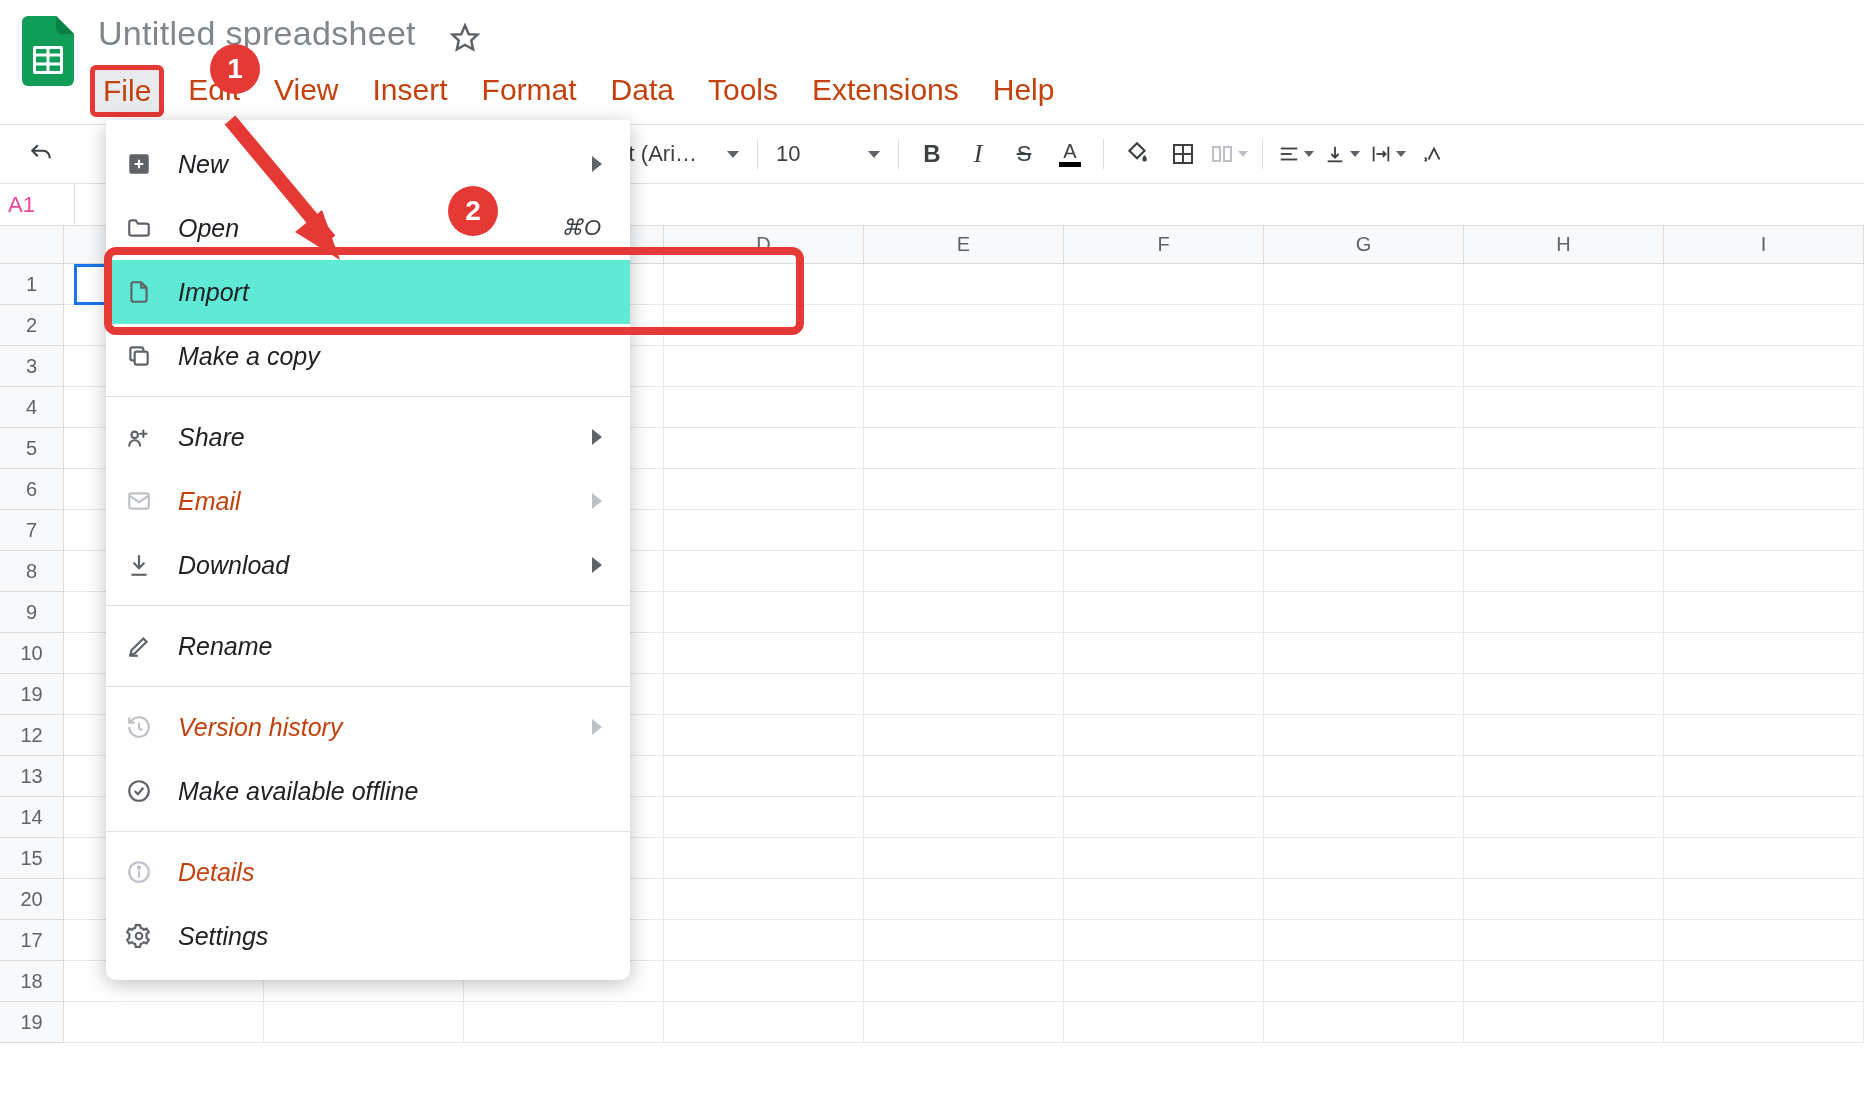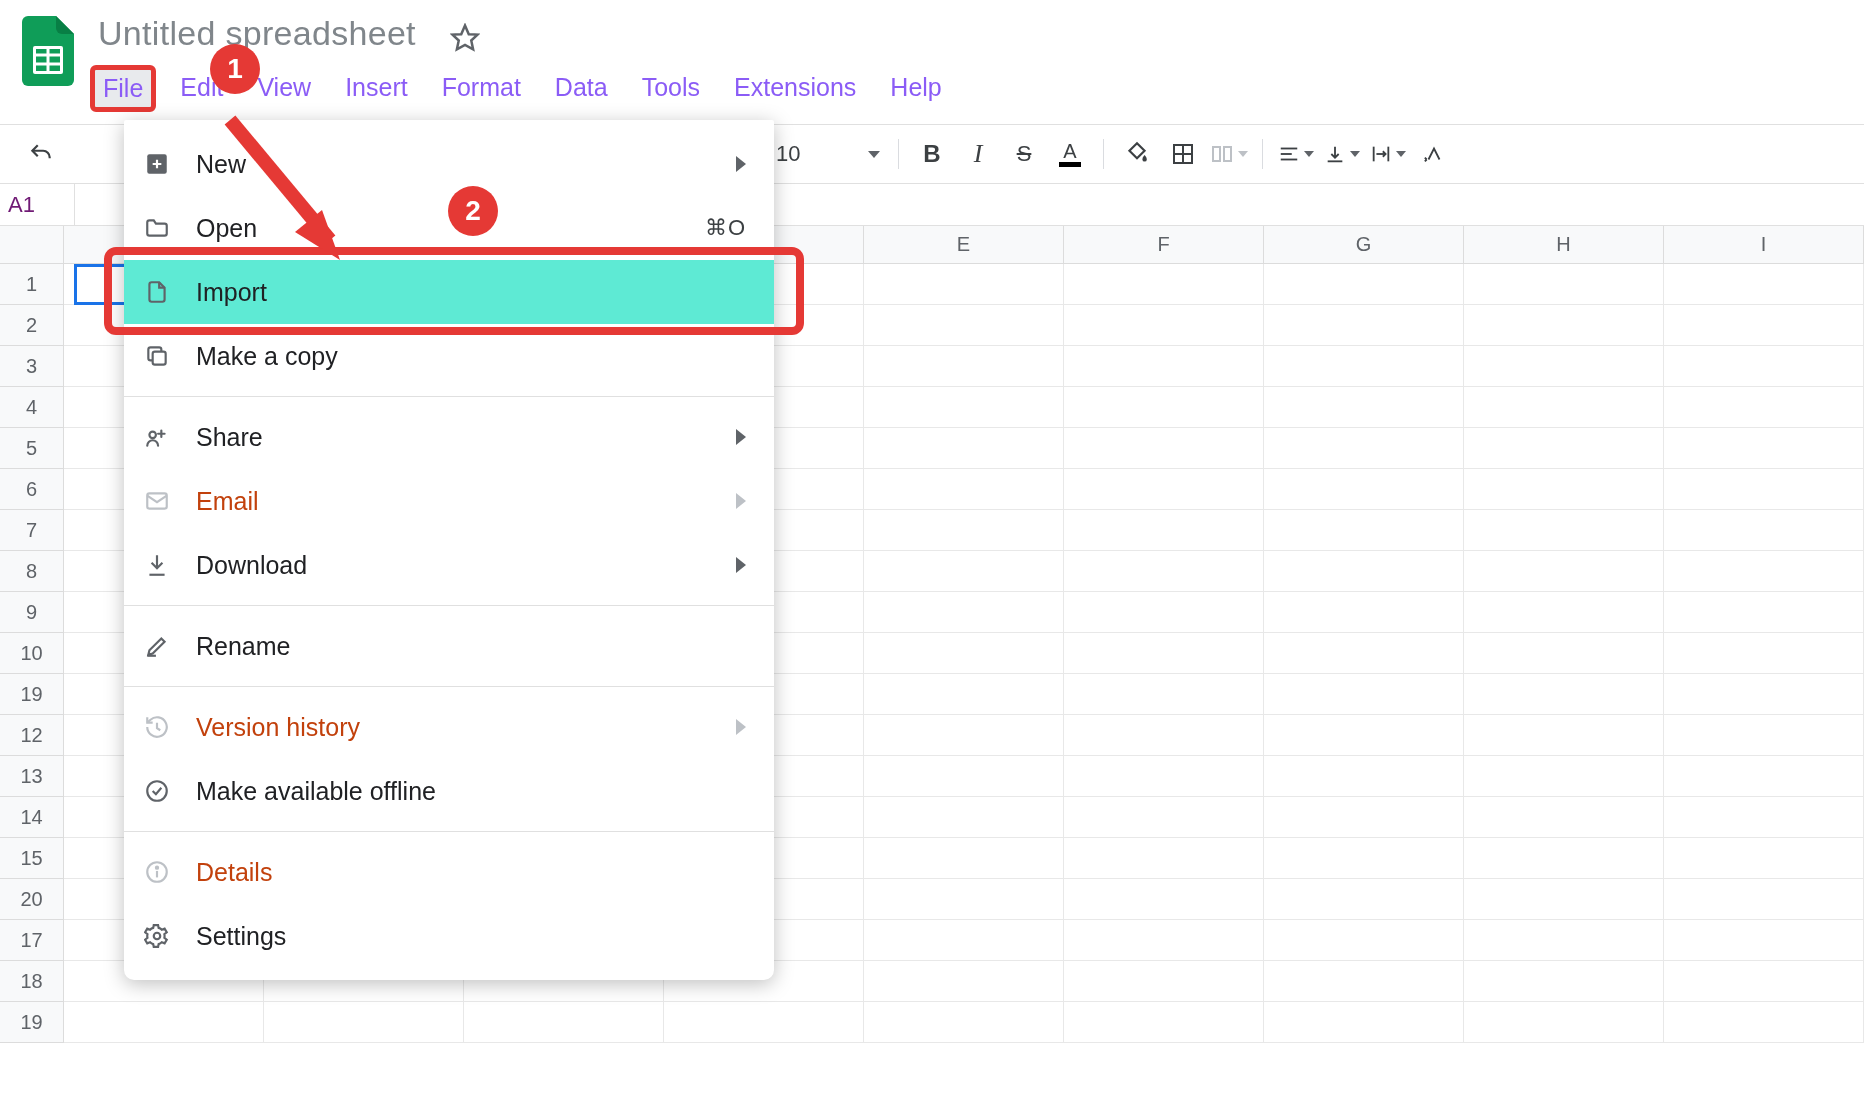--- a/index.html
+++ b/index.html
@@ -42,22 +42,22 @@
     letter-spacing: 0.3px;
     padding: 4px 8px;
   }
   .star-icon { color: #5f6368; }
   .menubar {
     display: flex;
     gap: 14px;
     padding: 8px 0 0 0;
   }
   .menu-item {
-    font-size: 25px;
-    color: #8b5cf6;
+    font-size: 30px;
+    color: #c2410c;
     padding: 8px 10px;
     border-radius: 4px;
     cursor: pointer;
   }
   .menu-item.active {
     background: #e8eaed;
     border: 5px solid #e53935;
     border-radius: 6px;
     padding: 4px 8px;
   }
@@ -114,21 +114,21 @@
   .namebox-row {
     height: 42px;
     border-bottom: 1px solid #e0e0e0;
     display: flex;
     align-items: center;
   }
   .namebox {
     width: 74px;
     padding-left: 8px;
     font-size: 22px;
-    color: #701a75;
+    color: #ec4899;
   }
   .fx-sep { width: 1px; height: 42px; background: #e0e0e0; }
   
   .grid {
     position: relative;
   }
   .col-headers {
     display: flex;
     height: 38px;
     border-bottom: 1px solid #dcdcdc;
@@ -179,28 +179,29 @@
     top: 38px;
     width: 200px;
     height: 41px;
     border: 3px solid #1a73e8;
     pointer-events: none;
     box-sizing: border-box;
   }
   
   .dropdown {
     position: absolute;
-    left: 124px;
+    left: 106px;
     top: 120px;
-    width: 650px;
+    width: 524px;
     background: #fff;
     box-shadow: 0 4px 20px rgba(0,0,0,0.25);
     border-radius: 2px 2px 10px 10px;
     z-index: 30;
     padding: 12px 0;
+    font-style: italic;
   }
   .dd-item {
     display: flex;
     align-items: center;
     height: 64px;
     padding: 0 28px 0 18px;
     font-size: 25px;
     color: #202124;
     cursor: pointer;
     gap: 24px;

